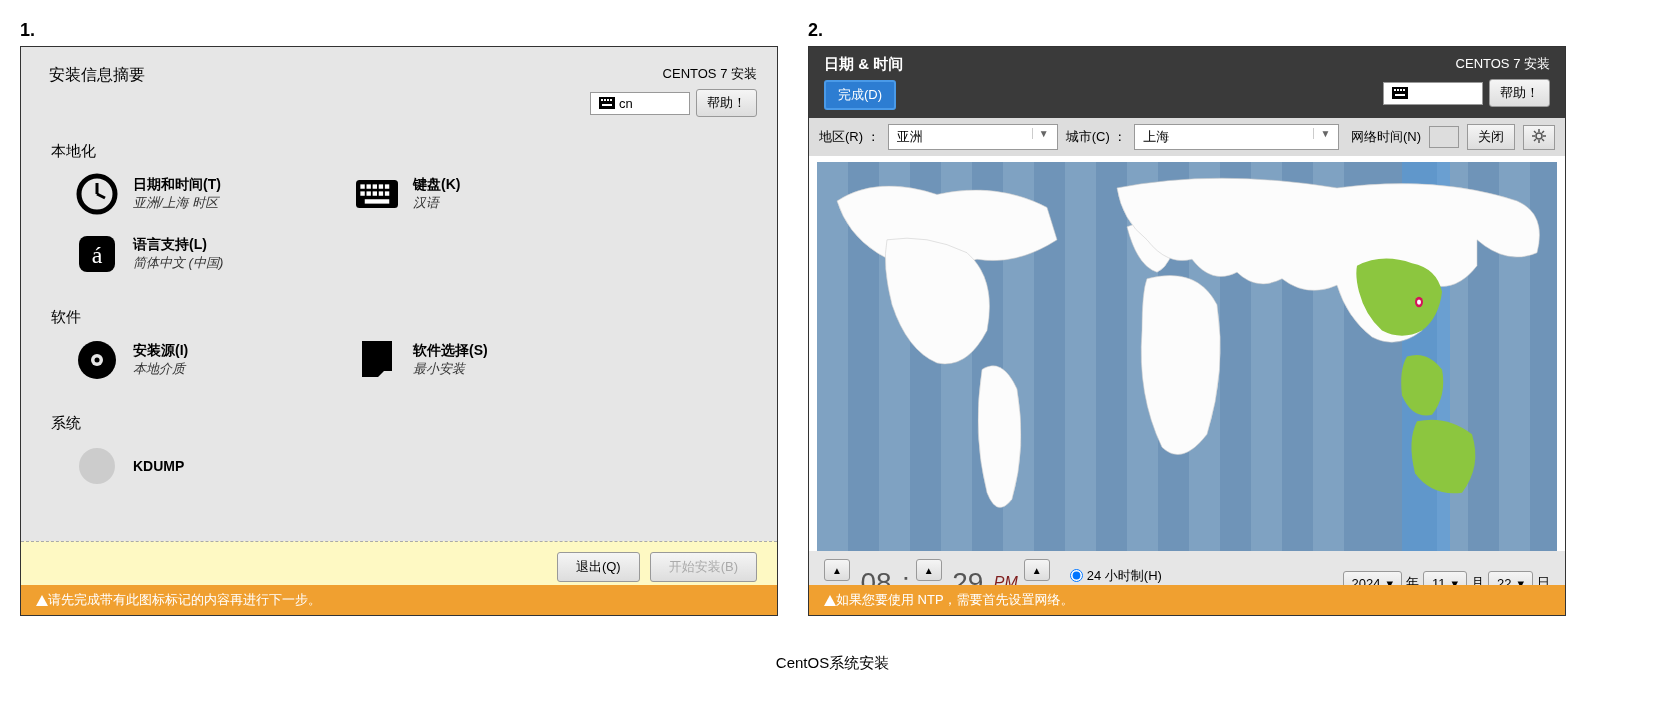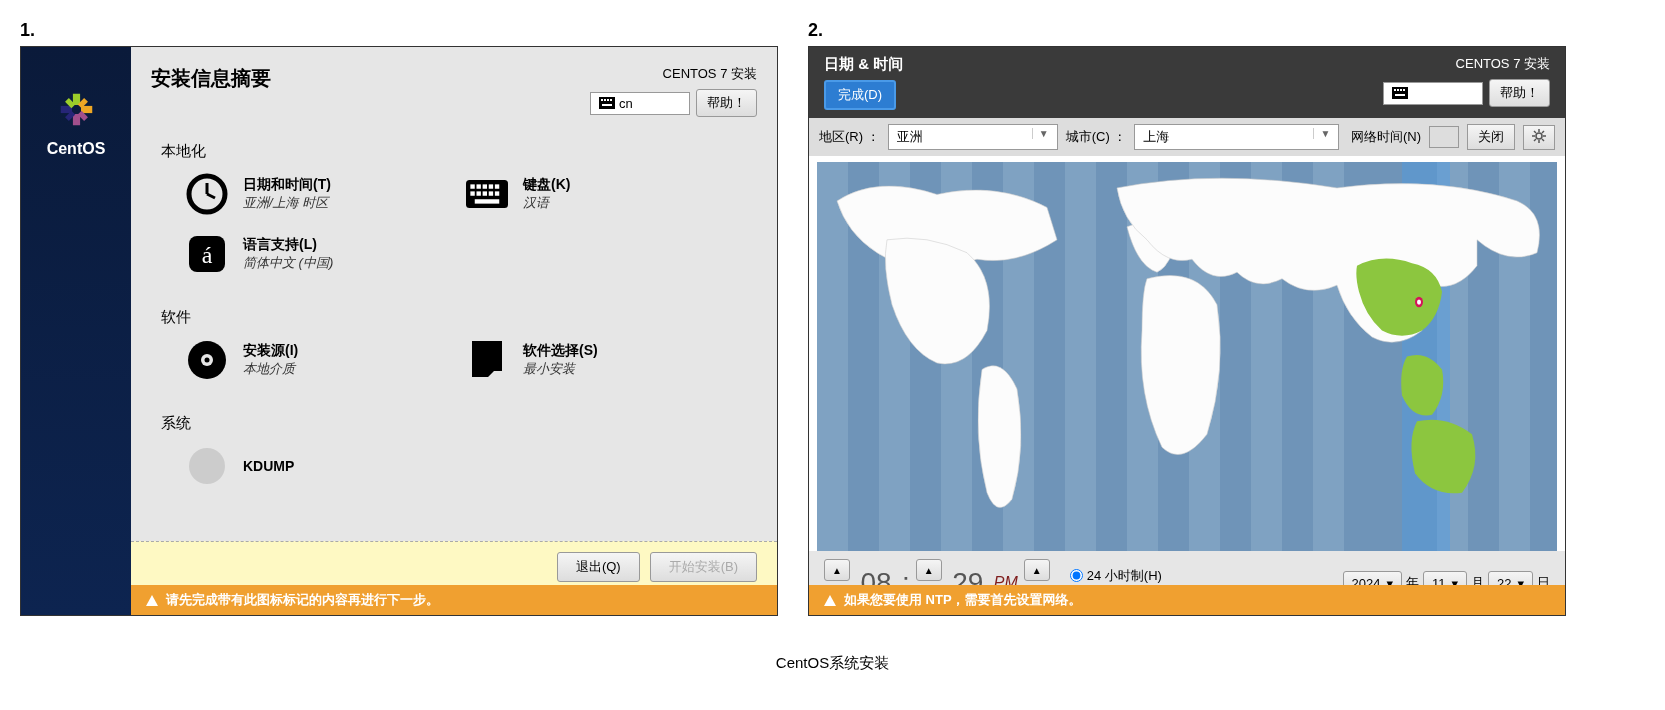--- a/index.html
+++ b/index.html
@@ -8,39 +8,39 @@
 .panel-label { font-weight: bold; font-size: 18px; margin-bottom: 5px; }
 .panel { width: 758px; height: 570px; border: 1px solid #333; position: relative; overflow: hidden; }
 
 
 .panel1 { display: flex; }
 .sidebar { width: 110px; background: linear-gradient(180deg, #0a1a3a 0%, #0d2450 100%); display: flex; flex-direction: column; align-items: center; padding-top: 40px; }
 .centos-logo { width: 45px; height: 45px; }
 .centos-text { color: #fff; font-size: 16px; margin-top: 8px; font-weight: bold; }
 .main1 { flex: 1; background: #e6e6e6; display: flex; flex-direction: column; position: relative; }
 .header1 { display: flex; justify-content: space-between; align-items: flex-start; padding: 18px 20px 10px 20px; }
-.title1 { font-size: 20px; font-weight: bold; }
+.title1 { font-size: 16px; font-weight: normal; margin-left: 8px; }
 .header-right { text-align: right; }
 .install-lbl { font-size: 13px; margin-bottom: 6px; }
 .lang-help { display: flex; gap: 6px; align-items: center; }
 .lang-box { background: #fff; border: 1px solid #999; padding: 3px 8px; display: flex; align-items: center; gap: 4px; font-size: 13px; width: 100px; }
 .help-btn { background: linear-gradient(#f5f5f5,#ddd); border: 1px solid #999; padding: 4px 10px; font-size: 13px; cursor: pointer; border-radius: 3px; }
 .content1 { flex: 1; padding: 0 30px; overflow: hidden; }
 .section-title { font-size: 15px; margin: 15px 0 12px 0; }
 .items-row { display: flex; flex-wrap: wrap; gap: 0; margin-left: 25px; }
 .item { display: flex; align-items: center; gap: 15px; width: 280px; margin-bottom: 18px; cursor: pointer; }
 .item-icon { width: 42px; height: 42px; display: flex; align-items: center; justify-content: center; }
 .item-text .item-title { font-weight: bold; font-size: 14px; }
 .item-text .item-sub { font-style: italic; font-size: 13px; color: #333; }
 .footer1 { border-top: 1px dashed #aaa; padding: 10px 20px; text-align: right; background: #fef9c3; }
 .footer-btns { display: flex; gap: 10px; justify-content: flex-end; margin-bottom: 6px; }
 .btn-quit, .btn-begin { padding: 5px 18px; border: 1px solid #999; background: linear-gradient(#f5f5f5,#ddd); font-size: 13px; border-radius: 3px; cursor: pointer; }
 .btn-begin { color: #aaa; }
 .footer-hint { font-size: 12px; color: #666; font-style: italic; }
-.warning-bar { position: absolute; bottom: 0; left: 0; right: 0; background: #f0a030; color: #fff; padding: 6px 15px; font-size: 13px; display: flex; align-items: center; gap: 8px; font-weight: bold; }
+.warning-bar { position: absolute; bottom: 0; left: 0; right: 0; background: #f0a030; color: #fff; padding: 6px 15px; font-size: 13px; display: flex; align-items: center; gap: 0; }
 .warn-icon { width: 0; height: 0; border-left: 6px solid transparent; border-right: 6px solid transparent; border-bottom: 11px solid #fff; }
 
 
 .panel2 { display: flex; flex-direction: column; }
 .header2 { background: #3a3a3a; color: #fff; padding: 8px 15px; display: flex; justify-content: space-between; align-items: flex-start; }
 .hdr2-left .dt-title { font-size: 15px; font-weight: bold; margin-bottom: 6px; }
 .done-btn { background: #2d7dd2; border: 2px solid #4a9ae8; color: #fff; padding: 4px 12px; font-size: 13px; cursor: pointer; border-radius: 3px; }
 .hdr2-right { text-align: right; }
 .hdr2-right .install-lbl { color: #fff; }
 .toolbar2 { background: #ddd; padding: 6px 10px; display: flex; align-items: center; gap: 8px; font-size: 13px; }
@@ -73,35 +73,20 @@
 .caption { text-align: center; font-size: 15px; margin-top: 18px; }
 </style>
 </head>
 <body>
 
 <div class="container">
 
   <div>
     <div class="panel-label">1.</div>
     <div class="panel panel1">
-      <div class="sidebar">
-        <svg class="centos-logo" viewBox="0 0 100 100">
-          <g transform="translate(50,50)">
-            <rect x="-8" y="-35" width="16" height="25" fill="#9ccd2a" transform="rotate(0)"></rect>
-            <rect x="-8" y="-35" width="16" height="25" fill="#efa724" transform="rotate(90)"></rect>
-            <rect x="-8" y="-35" width="16" height="25" fill="#a14f8c" transform="rotate(180)"></rect>
-            <rect x="-8" y="-35" width="16" height="25" fill="#262577" transform="rotate(270)"></rect>
-            <rect x="-6" y="-30" width="12" height="20" fill="#efa724" transform="rotate(45)"></rect>
-            <rect x="-6" y="-30" width="12" height="20" fill="#a14f8c" transform="rotate(135)"></rect>
-            <rect x="-6" y="-30" width="12" height="20" fill="#262577" transform="rotate(225)"></rect>
-            <rect x="-6" y="-30" width="12" height="20" fill="#9ccd2a" transform="rotate(315)"></rect>
-          </g>
-        </svg>
-        <div class="centos-text">CentOS</div>
-      </div>
       <div class="main1">
         <div class="header1">
           <div class="title1">安装信息摘要</div>
           <div class="header-right">
             <div class="install-lbl">CENTOS 7 安装</div>
             <div class="lang-help">
               <div class="lang-box">
                 <svg width="16" height="12">
                     <rect width="16" height="12" fill="#000"></rect>
                     <rect x="2" y="2" width="2" height="2" fill="#fff"></rect>

